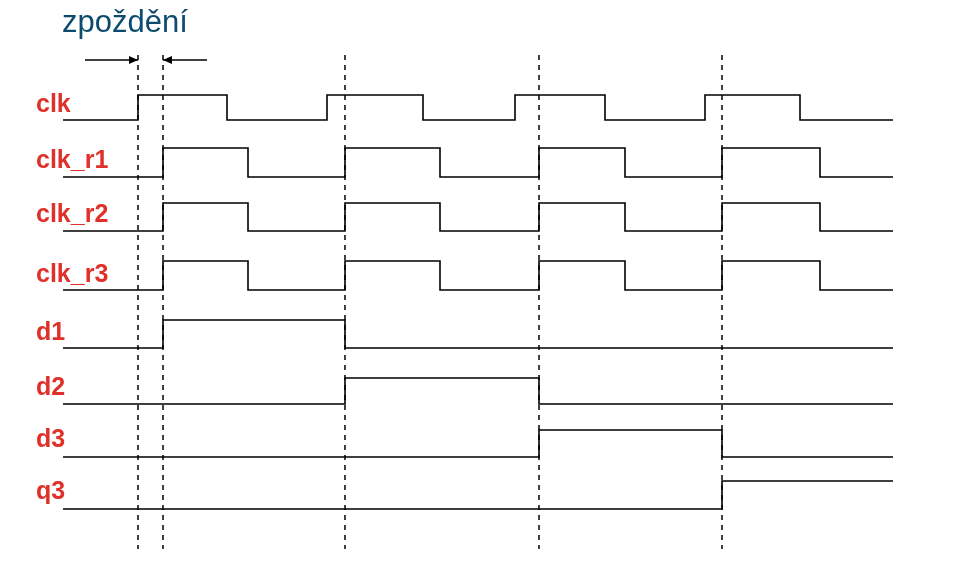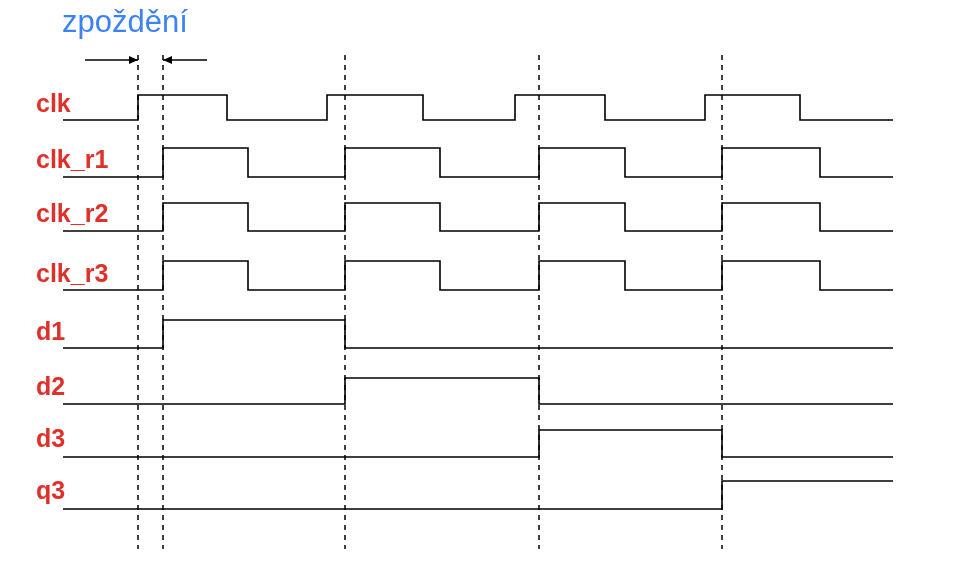--- a/index.html
+++ b/index.html
@@ -15,21 +15,21 @@
     overflow: hidden;
     font-family: "Liberation Sans", sans-serif;
   }
   #title {
     position: absolute;
     left: 62px;
     top: 6px;
     font-family: "Liberation Sans", sans-serif;
     font-size: 31px;
     font-weight: 400;
-    color: #3b82f6;
+    color: #0c4a6e;
     letter-spacing: 0px;
     white-space: nowrap;
     line-height: 1;
   }
   #wave-svg {
     position: absolute;
     left: 0;
     top: 0;
   }
   .sig-label {

